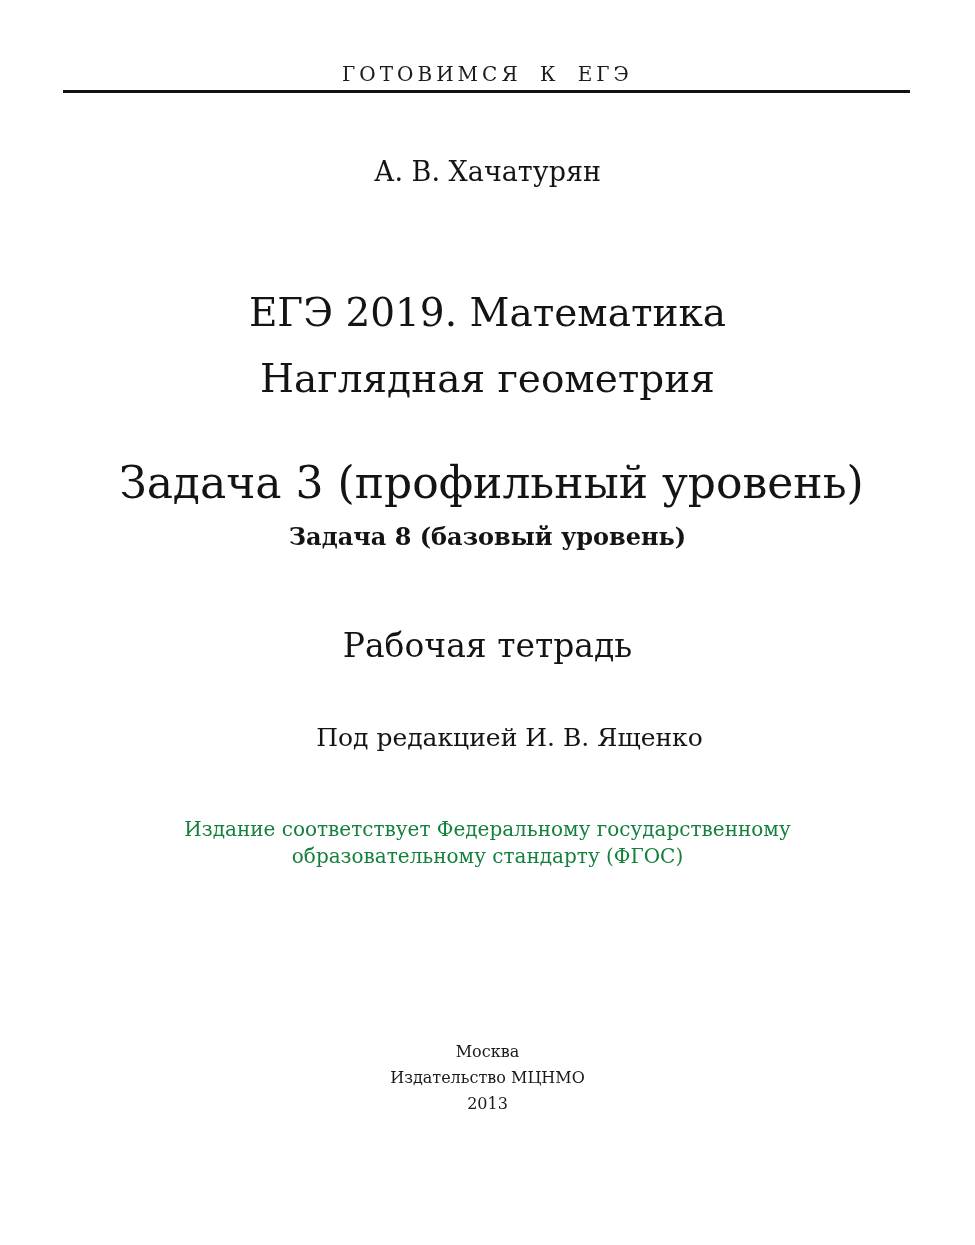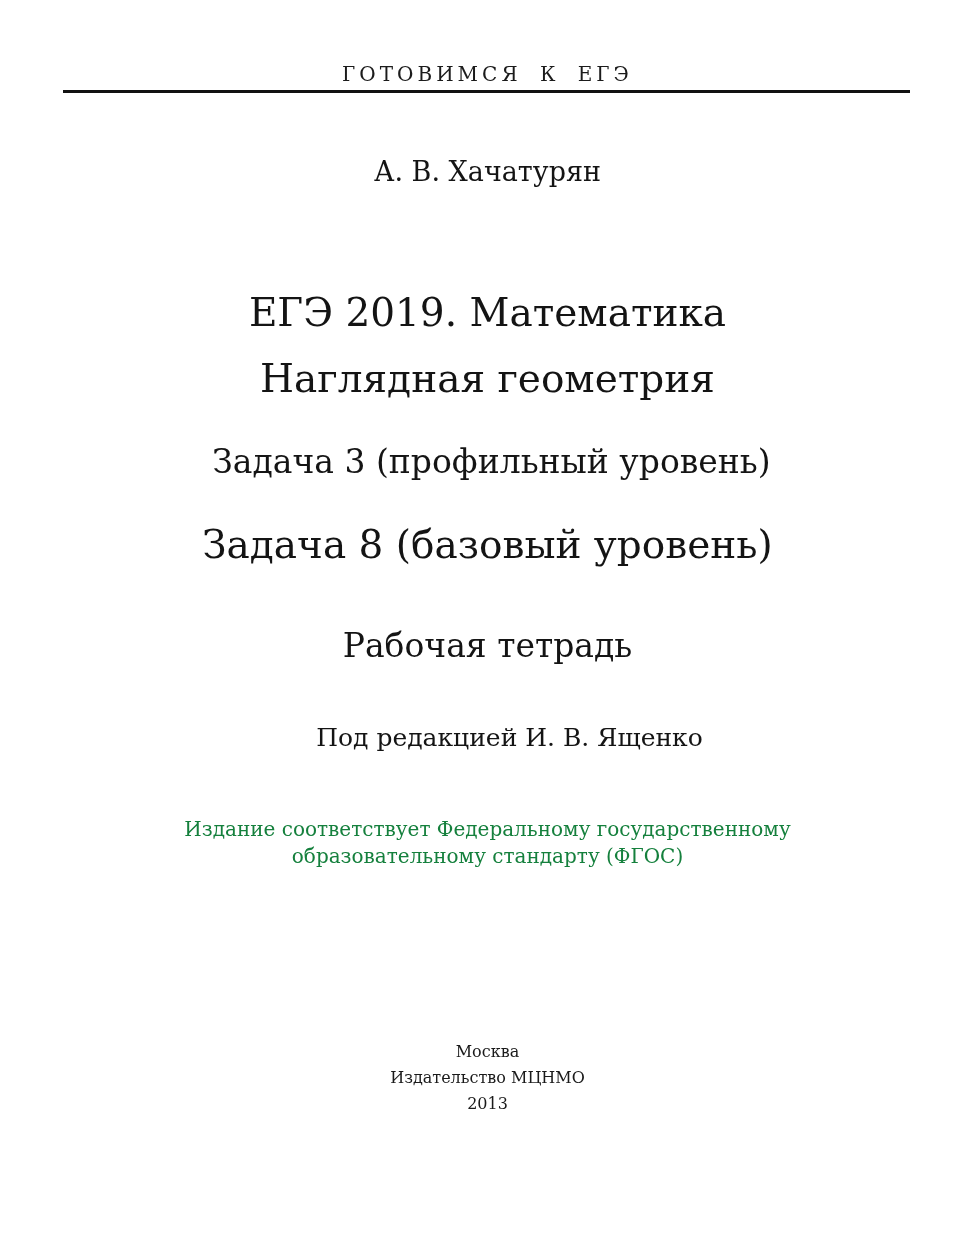--- a/index.html
+++ b/index.html
@@ -44,27 +44,28 @@
   }
   .title-1 {
     top: 290px;
     font-size: 39px;
   }
   .title-2 {
     top: 356px;
     font-size: 39px;
   }
   .subtitle-1 {
-    top: 442px;
-    font-size: 33px;
+    top: 457px;
+    font-size: 44px;
     margin-left: 8px;
   }
   .subtitle-2 {
     top: 522px;
-    font-size: 39px;
+    font-size: 24px;
+    font-weight: bold;
   }
   .edition-type {
     top: 626px;
     font-size: 33px;
   }
   .editor {
     top: 723px;
     font-size: 25px;
     padding-left: 44px;
   }

